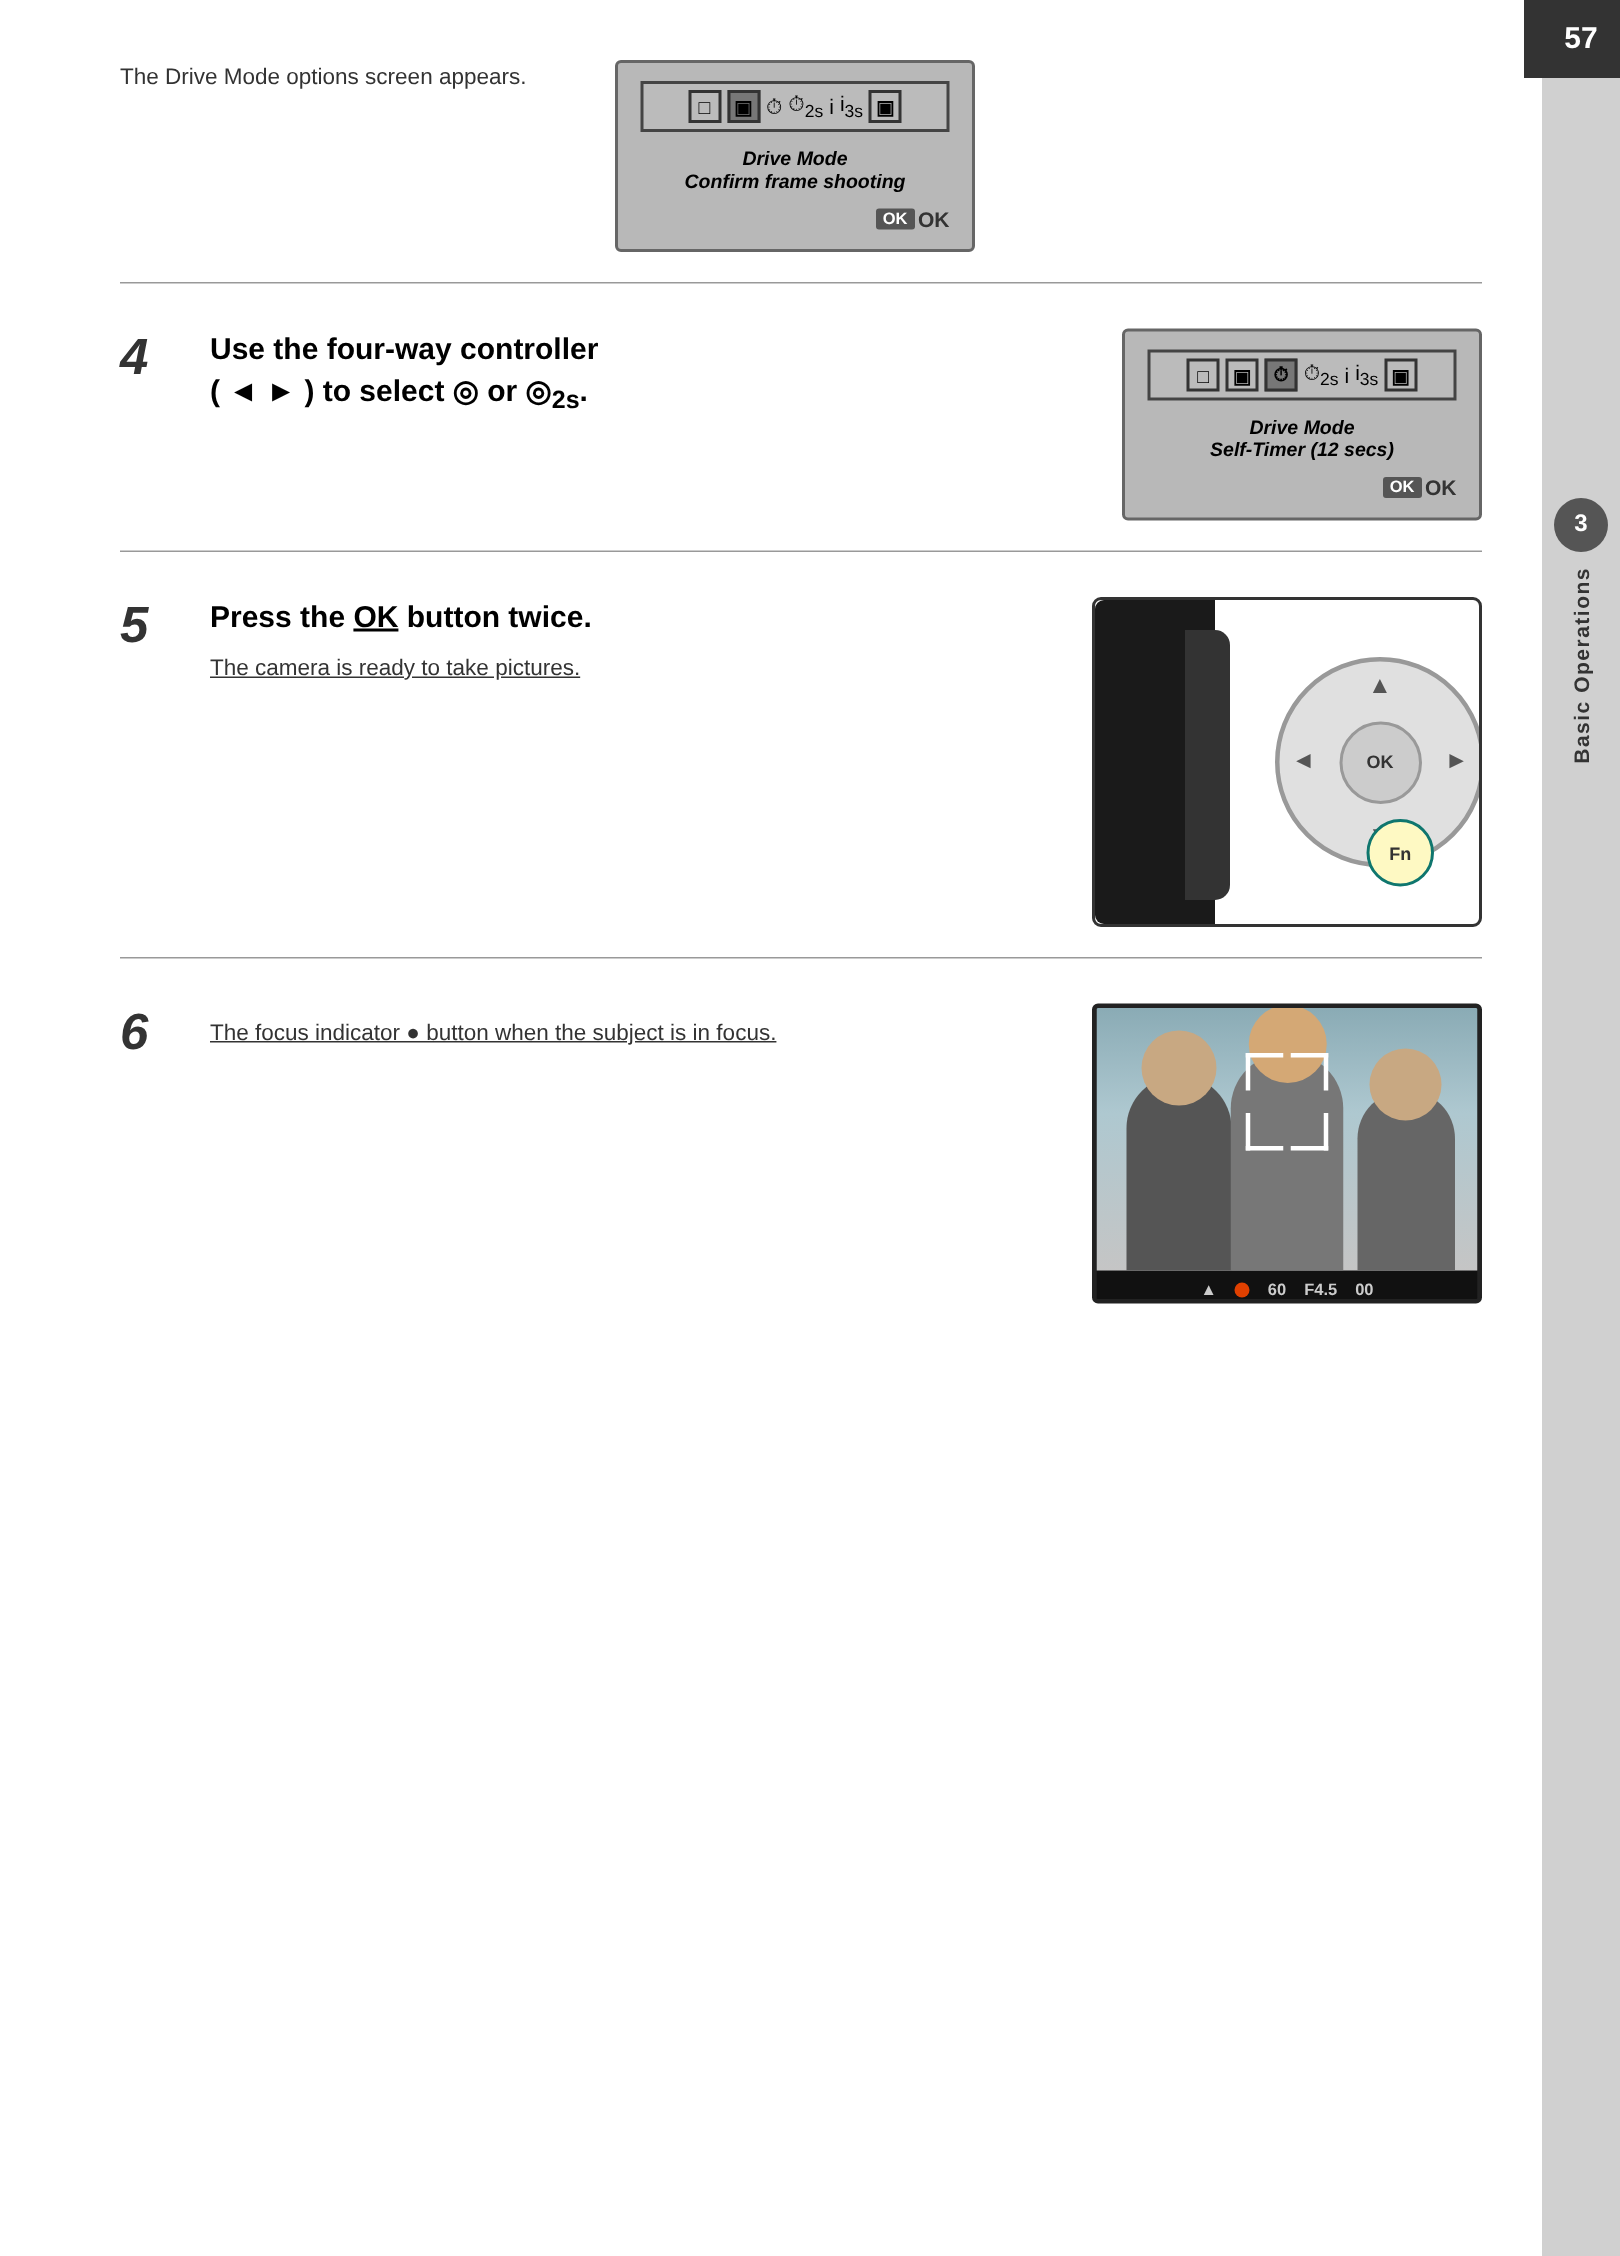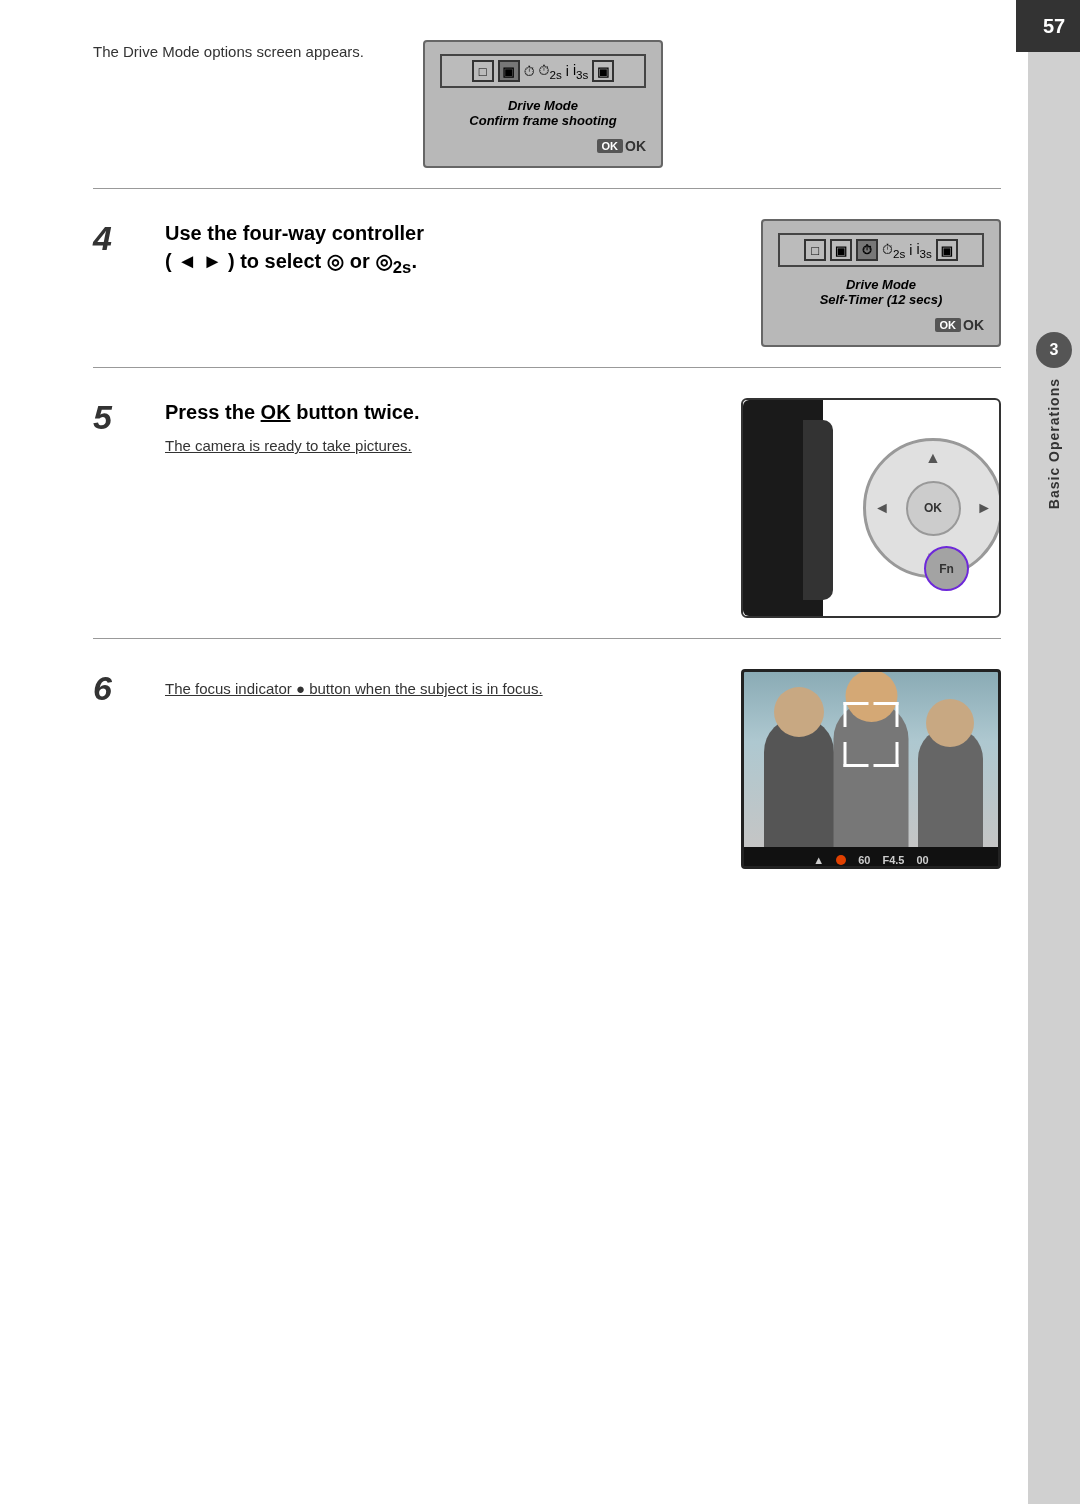--- a/index.html
+++ b/index.html
@@ -58,21 +58,21 @@
       font-size: 14px;
       font-weight: bold;
       color: #333;
       margin-top: 10px;
       letter-spacing: 1px;
     }
 
     
     .main-content {
       position: absolute;
-      left: 13px;
+      left: 0;
       top: 0;
       width: 1028px;
       height: 1504px;
       padding: 30px 40px 30px 80px;
     }
 
     
     .section {
       display: flex;
       align-items: flex-start;
@@ -93,21 +93,20 @@
       font-weight: bold;
       color: #333;
       min-width: 50px;
       margin-right: 10px;
       line-height: 1;
       margin-top: 2px;
     }
 
     .section-content {
       flex: 1;
-      margin-left: 12px;
     }
 
     .section-title {
       font-size: 20px;
       font-weight: bold;
       color: #000;
       margin-bottom: 8px;
       line-height: 1.4;
     }
 
@@ -253,22 +252,22 @@
     .dpad-left { left: 8px; top: 50%; transform: translateY(-50%); }
     .dpad-right { right: 8px; top: 50%; transform: translateY(-50%); }
 
     .fn-button {
       position: absolute;
       bottom: 25px;
       right: 30px;
       width: 45px;
       height: 45px;
       border-radius: 50%;
-      background: #a3a3a3;
-      border: 2px solid #6d28d9;
+      background: #fef9c3;
+      border: 2px solid #0f766e;
       display: flex;
       align-items: center;
       justify-content: center;
       font-size: 12px;
       font-weight: bold;
       color: #333;
     }
 
     
     .photo-mockup {

